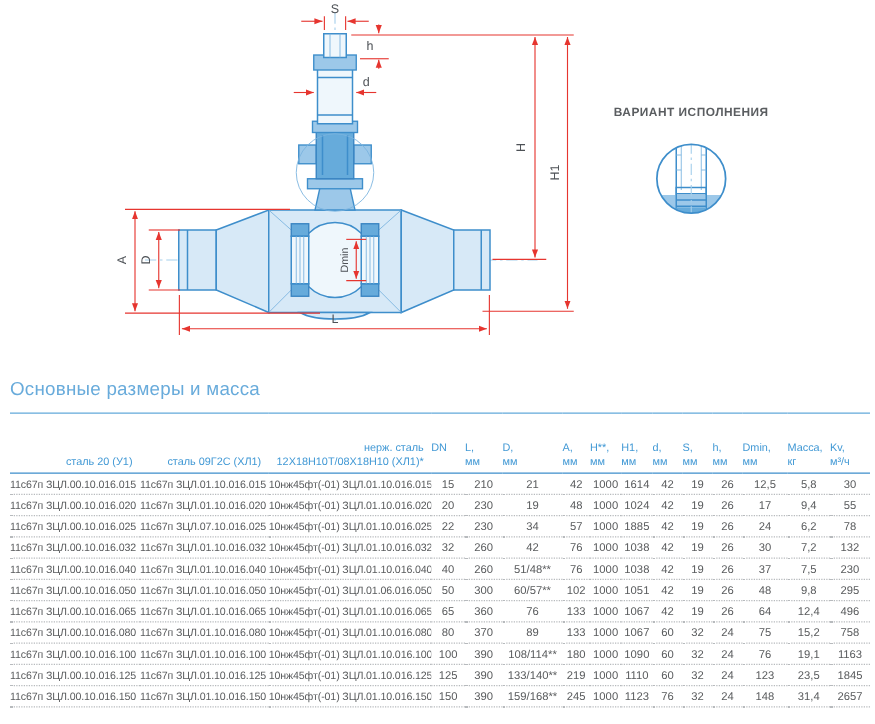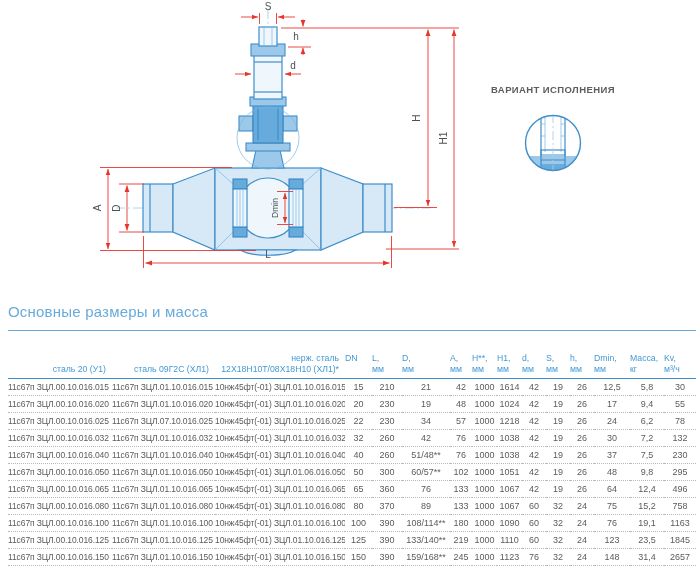--- a/index.html
+++ b/index.html
@@ -284,21 +284,21 @@
         </tr>
         <tr>
           <td class="des">11с67п ЗЦЛ.00.10.016.025</td>
           <td class="des">11с67п ЗЦЛ.07.10.016.025</td>
           <td class="des">10нж45фт(-01) ЗЦЛ.01.10.016.025</td>
           <td class="val">22</td>
           <td class="val">230</td>
           <td class="val">34</td>
           <td class="val">57</td>
           <td class="val">1000</td>
-          <td class="val">1218</td>
+          <td class="val">1885</td>
           <td class="val">42</td>
           <td class="val">19</td>
           <td class="val">26</td>
           <td class="val">24</td>
           <td class="val">6,2</td>
           <td class="val">78</td>
         </tr>
         <tr>
           <td class="des">11с67п ЗЦЛ.00.10.016.032</td>
           <td class="des">11с67п ЗЦЛ.01.10.016.032</td>

